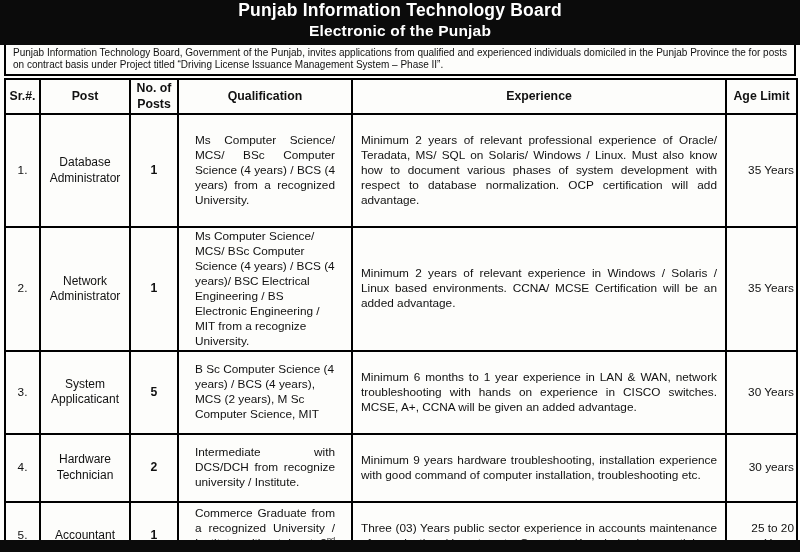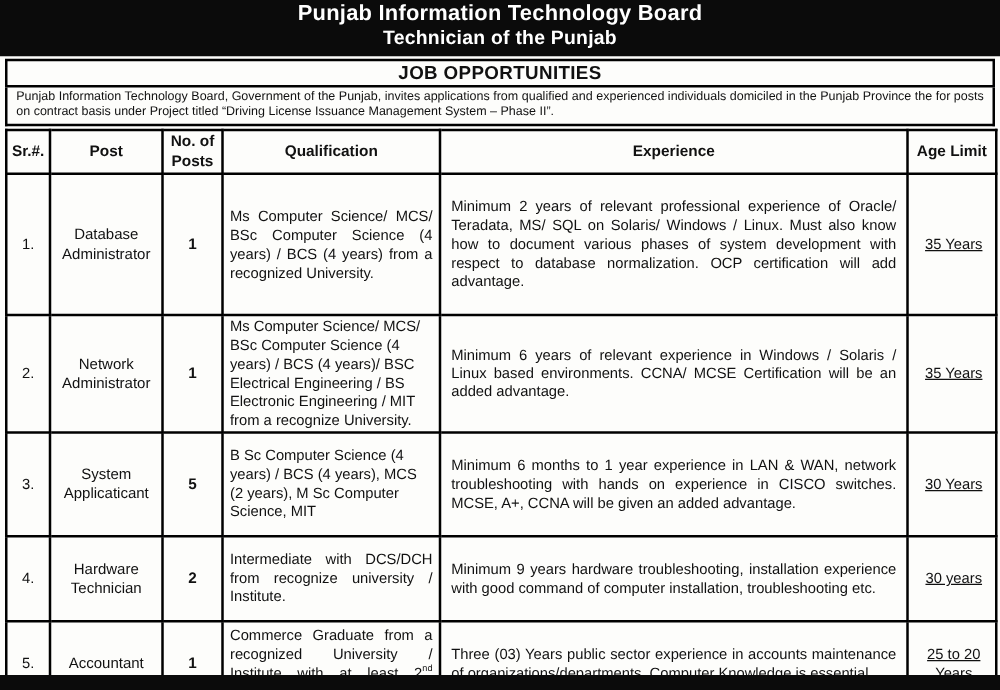--- a/index.html
+++ b/index.html
@@ -38,25 +38,25 @@
   col.c-num  { width:48px; }
   col.c-qual { width:174px; }
   col.c-exp  { width:374px; }
   col.c-age  { width:71px; }
   tr.r-head { height:30px; }
   tr.r1 { height:69px; } tr.r2 { height:87px; } tr.r3 { height:65px; }
   tr.r4 { height:45px; } tr.r5 { height:57px; }
   .cell-sr   { text-align:center; }
   .cell-post { text-align:center; font-weight:normal; font-size:12px; padding:1px 3px; }
   .cell-num  { text-align:center; font-weight:bold; font-size:12.2px; }
-  .cell-qual { padding:1px 5px; text-align:justify; }
+  .cell-qual { padding:1px 16px; text-align:justify; }
   tbody tr:nth-child(2) .cell-qual,
   tbody tr:nth-child(3) .cell-qual { text-align:left; }
   .cell-exp  { padding:18px 8px; text-align:justify; }
-  .cell-age  { padding:1px 2px 1px 5px; text-align:center;text-decoration:underline; }
+  .cell-age  { padding:1px 2px 1px 5px; text-align:right; }
   sup { font-size:.62em; vertical-align:super; line-height:0; }
   
   .notes {
     margin:0 4px; border:2px solid #000; border-top:none;
     padding:2px 8px 1px 8px;
     font-family:"Liberation Serif","DejaVu Serif",serif;
     font-size:13px; line-height:1.2; text-align:justify;
   }
   .notes p + p { margin-top:5px; }
   .email { text-decoration:underline; color:inherit; }
@@ -64,24 +64,23 @@
   .deadline { font-weight:bold; }
   .bottom-band { position:absolute; bottom:0; left:0; width:100%; height:12px; background:#0b0b0b; }
 </style>
 </head>
 <body>
 
 <div class="page">
 
   <div class="masthead">
     <div class="t1">Punjab Information Technology Board</div>
-    <div class="t2">Technician of the Punjab</div>
+    <div class="t2">Electronic of the Punjab</div>
   </div>
 
-  <div class="banner">JOB OPPORTUNITIES</div>
 
   <div class="intro">Punjab Information Technology Board, Government of the Punjab, invites applications from qualified and experienced individuals domiciled in the Punjab Province the for posts on contract basis under Project titled “Driving License Issuance Management System – Phase II”.</div>
 
   <table class="jobs">
     <colgroup>
       <col class="c-sr">
         <col class="c-post">
         <col class="c-num">
       <col class="c-qual">
         <col class="c-exp">
@@ -104,21 +103,21 @@
         <td class="cell-num">1</td>
         <td class="cell-qual">Ms Computer Science/ MCS/ BSc Computer Science (4 years) / BCS (4 years) from a recognized University.</td>
         <td class="cell-exp">Minimum 2 years of relevant professional experience of Oracle/ Teradata, MS/ SQL on Solaris/ Windows / Linux. Must also know how to document various phases of system development with respect to database normalization. OCP certification will add advantage.</td>
         <td class="cell-age">35 Years</td>
       </tr>
       <tr class="r2">
         <td class="cell-sr">2.</td>
         <td class="cell-post">Network Administrator</td>
         <td class="cell-num">1</td>
         <td class="cell-qual">Ms Computer Science/ MCS/ BSc Computer Science (4 years) / BCS (4 years)/ BSC Electrical Engineering / BS Electronic Engineering / MIT from a recognize University.</td>
-        <td class="cell-exp">Minimum 6 years of relevant experience in Windows / Solaris / Linux based environments. CCNA/ MCSE Certification will be an added advantage.</td>
+        <td class="cell-exp">Minimum 2 years of relevant experience in Windows / Solaris / Linux based environments. CCNA/ MCSE Certification will be an added advantage.</td>
         <td class="cell-age">35 Years</td>
       </tr>
       <tr class="r3">
         <td class="cell-sr">3.</td>
         <td class="cell-post">System Applicaticant</td>
         <td class="cell-num">5</td>
         <td class="cell-qual">B Sc Computer Science (4 years) / BCS (4 years), MCS (2 years), M Sc Computer Science, MIT</td>
         <td class="cell-exp">Minimum 6 months to 1 year experience in LAN &amp; WAN, network troubleshooting with hands on experience in CISCO switches. MCSE, A+, CCNA will be given an added advantage.</td>
         <td class="cell-age">30 Years</td>
       </tr>

